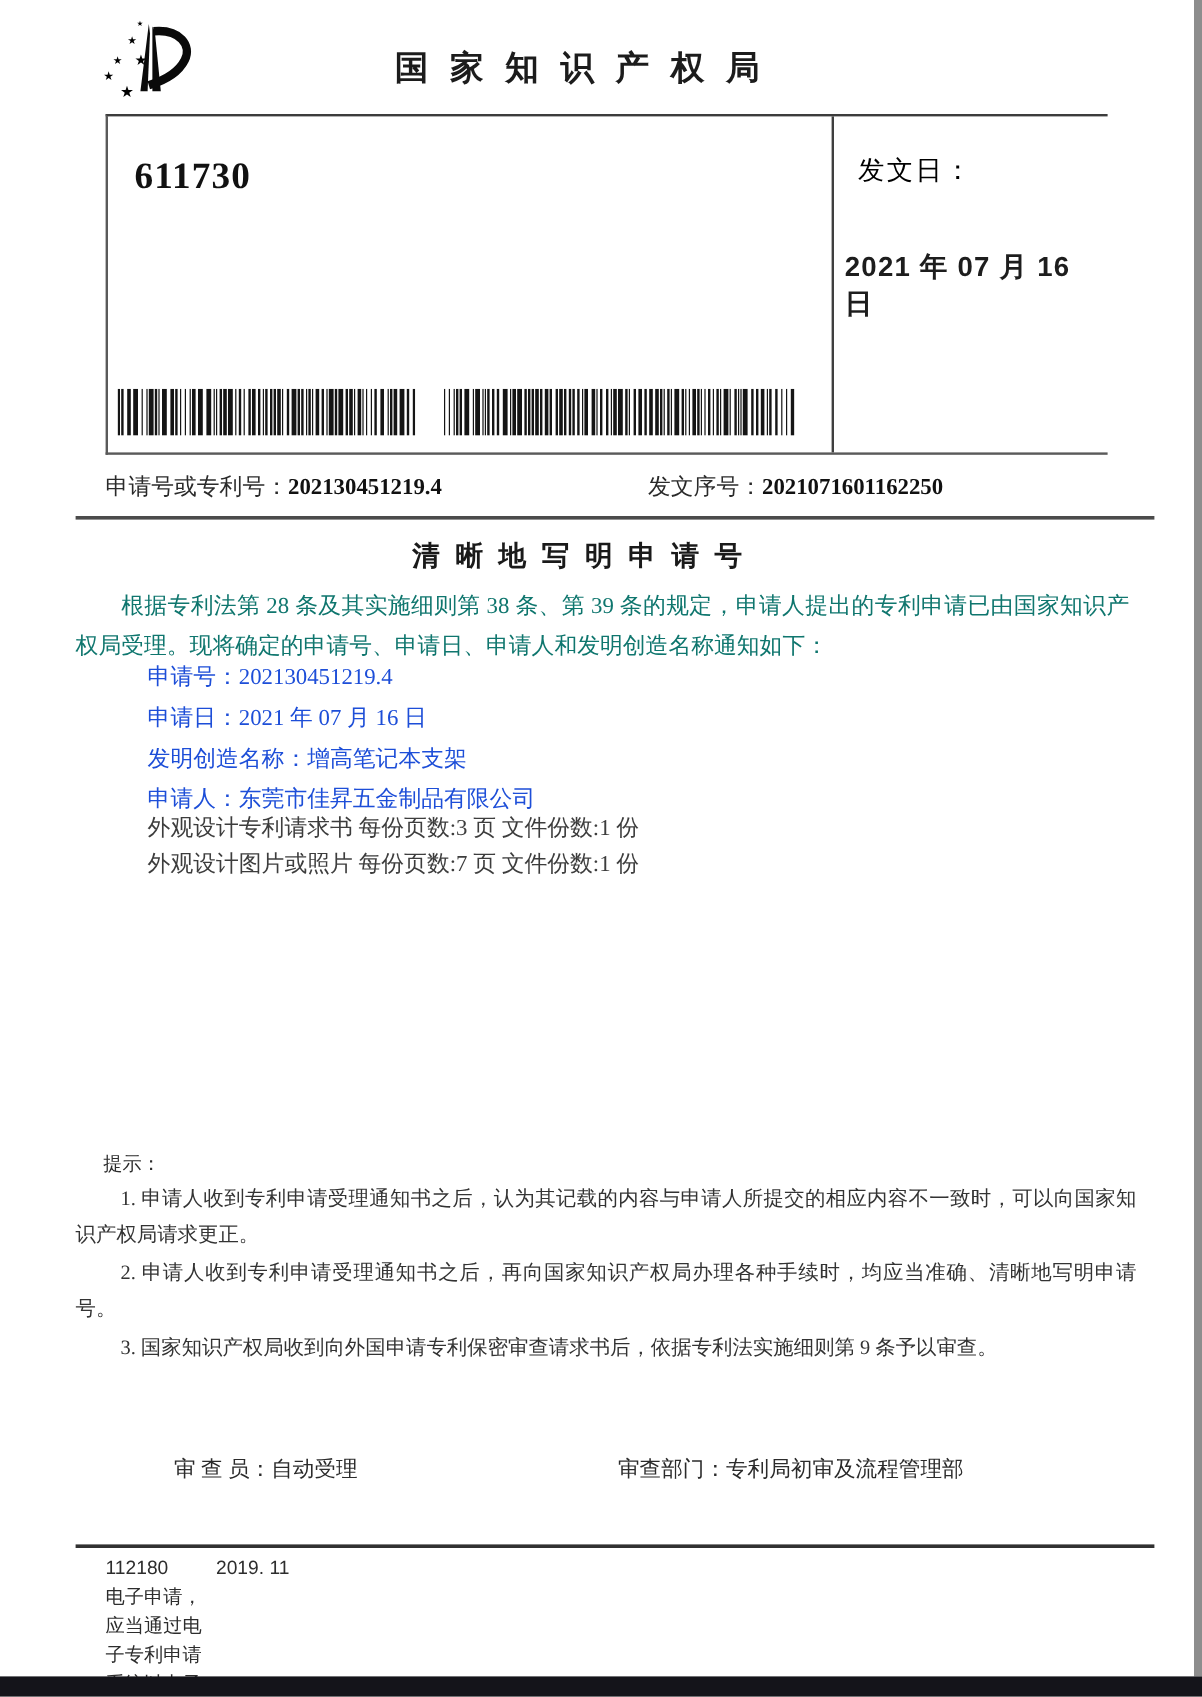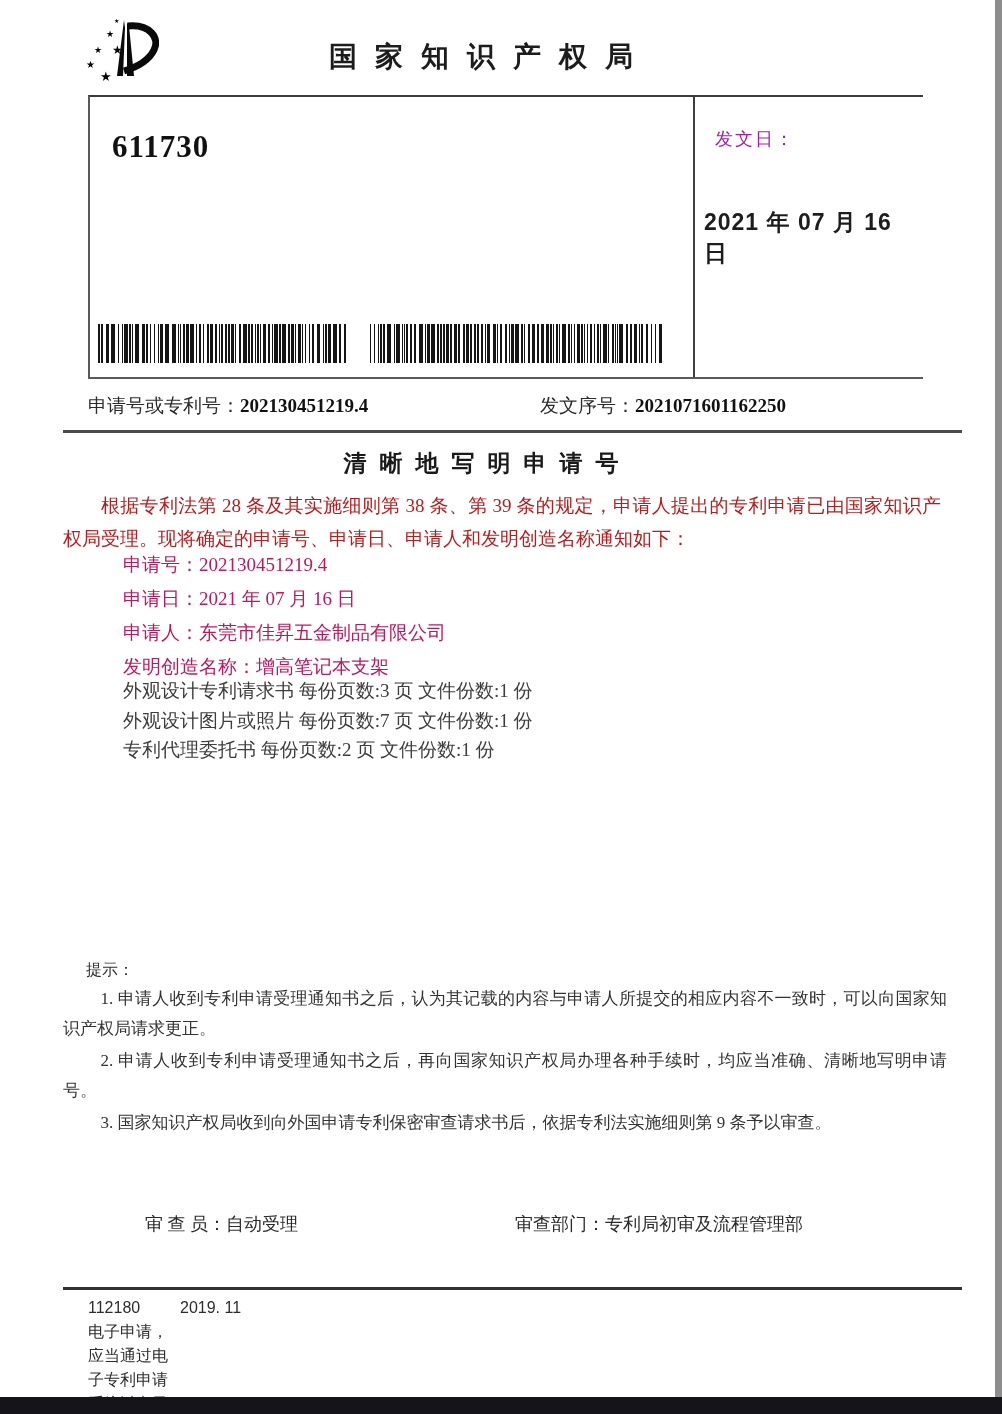--- a/index.html
+++ b/index.html
@@ -19,36 +19,36 @@
   
   .notice-box{left:88px;top:95px;width:835px;height:284px;
     border-top:2px solid #3c3c3c;border-left:2px solid #5a5a5a;border-bottom:2px solid #5a5a5a;box-sizing:border-box;}
   .box-divider{left:603px;top:0;width:2px;height:100%;background:#3f3f3f;}
   .postal-code{left:22px;top:32px;font-size:31px;font-weight:bold;color:#111;letter-spacing:1px;}
   .addr-wrap{left:12px;top:76px;width:590px;text-align:center;font-size:19px;line-height:31px;color:#2e2e2e;}
   .agency-line{text-align:left;padding-left:26px;margin-top:5px;color:#333;}
   .barcode{top:227px;height:39px;overflow:hidden;white-space:nowrap;}
   .barcode-1{left:8px;width:248px;}
   .barcode-2{left:280px;width:292px;}
-  .issue-date-label{left:625px;top:30px;font-size:18px;color:#a21caf;letter-spacing:2px;text-align:center;}
+  .issue-date-label{left:625px;top:30px;font-size:22px;color:#000000;letter-spacing:2px;text-align:center;}
   .issue-date{left:614px;top:110px;font-size:23px;font-weight:bold;
     font-family:"Liberation Sans","DejaVu Sans",sans-serif;color:#1d1d1d;letter-spacing:1px;}
   
   .ref-row{left:88px;top:393px;width:874px;font-size:19px;color:#2a2a2a;}
   .ref-left{position:absolute;left:0;top:0;}
   .ref-right{position:absolute;left:452px;top:0;}
   .ref-val{font-weight:bold;color:#111;}
   .rule-1{left:63px;top:430px;width:899px;height:3px;background:#4b4b4b;}
   
   .doc-title{left:0;right:40px;top:448px;text-align:center;font-size:23px;font-weight:bold;
     letter-spacing:13px;padding-left:13px;color:#1a1a1a;}
   
   .intro-para{left:63px;top:489px;width:878px;font-size:19px;line-height:33px;
-    text-indent:2em;text-align:justify;color:#b91c1c;}
-  .fields{left:123px;top:548px;font-size:19px;line-height:34px;color:#be185d;}
+    text-indent:2em;text-align:justify;color:#0f766e;}
+  .fields{left:123px;top:548px;font-size:19px;line-height:34px;color:#1d4ed8;}
   .received{left:123px;top:676px;font-size:19px;line-height:29.5px;color:#3d3d3d;}
   .received .intro{margin-bottom:1px;color:#333;}
   
   .tips-label{left:86px;top:960px;font-size:16px;color:#2c2c2c;}
   .tips{left:63px;top:984px;width:884px;font-size:17px;line-height:30px;color:#333;text-align:justify;}
   .tips p{margin:0 0 2px 0;text-indent:2.2em;}
   
   .signoff{left:0;top:1212px;width:100%;font-size:18px;color:#2b2b2b;}
   .signoff-left{position:absolute;left:145px;top:0;}
   .signoff-right{position:absolute;left:515px;top:0;}
@@ -99,28 +99,27 @@
 </div>
 <div class="abs rule-1"></div>
 
 <div class="abs doc-title">清晰地写明申请号</div>
 
 <div class="abs intro-para">根据专利法第 28 条及其实施细则第 38 条、第 39 条的规定，申请人提出的专利申请已由国家知识产权局受理。现将确定的申请号、申请日、申请人和发明创造名称通知如下：</div>
 
 <div class="abs fields">
   <div><span>申请号：</span><span>202130451219.4</span></div>
   <div><span>申请日：</span><span>2021 年 07 月 16 日</span></div>
+  <div><span>发明创造名称：</span><span>增高笔记本支架</span></div>
   <div><span>申请人：</span><span>东莞市佳昇五金制品有限公司</span></div>
-  <div><span>发明创造名称：</span><span>增高笔记本支架</span></div>
 </div>
 
 <div class="abs received">
   <div>外观设计专利请求书 每份页数:3 页 文件份数:1 份</div>
   <div>外观设计图片或照片 每份页数:7 页 文件份数:1 份</div>
-  <div>专利代理委托书 每份页数:2 页 文件份数:1 份</div>
 </div>
 
 <div class="abs tips-label">提示：</div>
 <div class="abs tips">
   <p>1. 申请人收到专利申请受理通知书之后，认为其记载的内容与申请人所提交的相应内容不一致时，可以向国家知识产权局请求更正。</p>
   <p>2. 申请人收到专利申请受理通知书之后，再向国家知识产权局办理各种手续时，均应当准确、清晰地写明申请号。</p>
   <p>3. 国家知识产权局收到向外国申请专利保密审查请求书后，依据专利法实施细则第 9 条予以审查。</p>
 </div>
 
 <div class="abs signoff">

